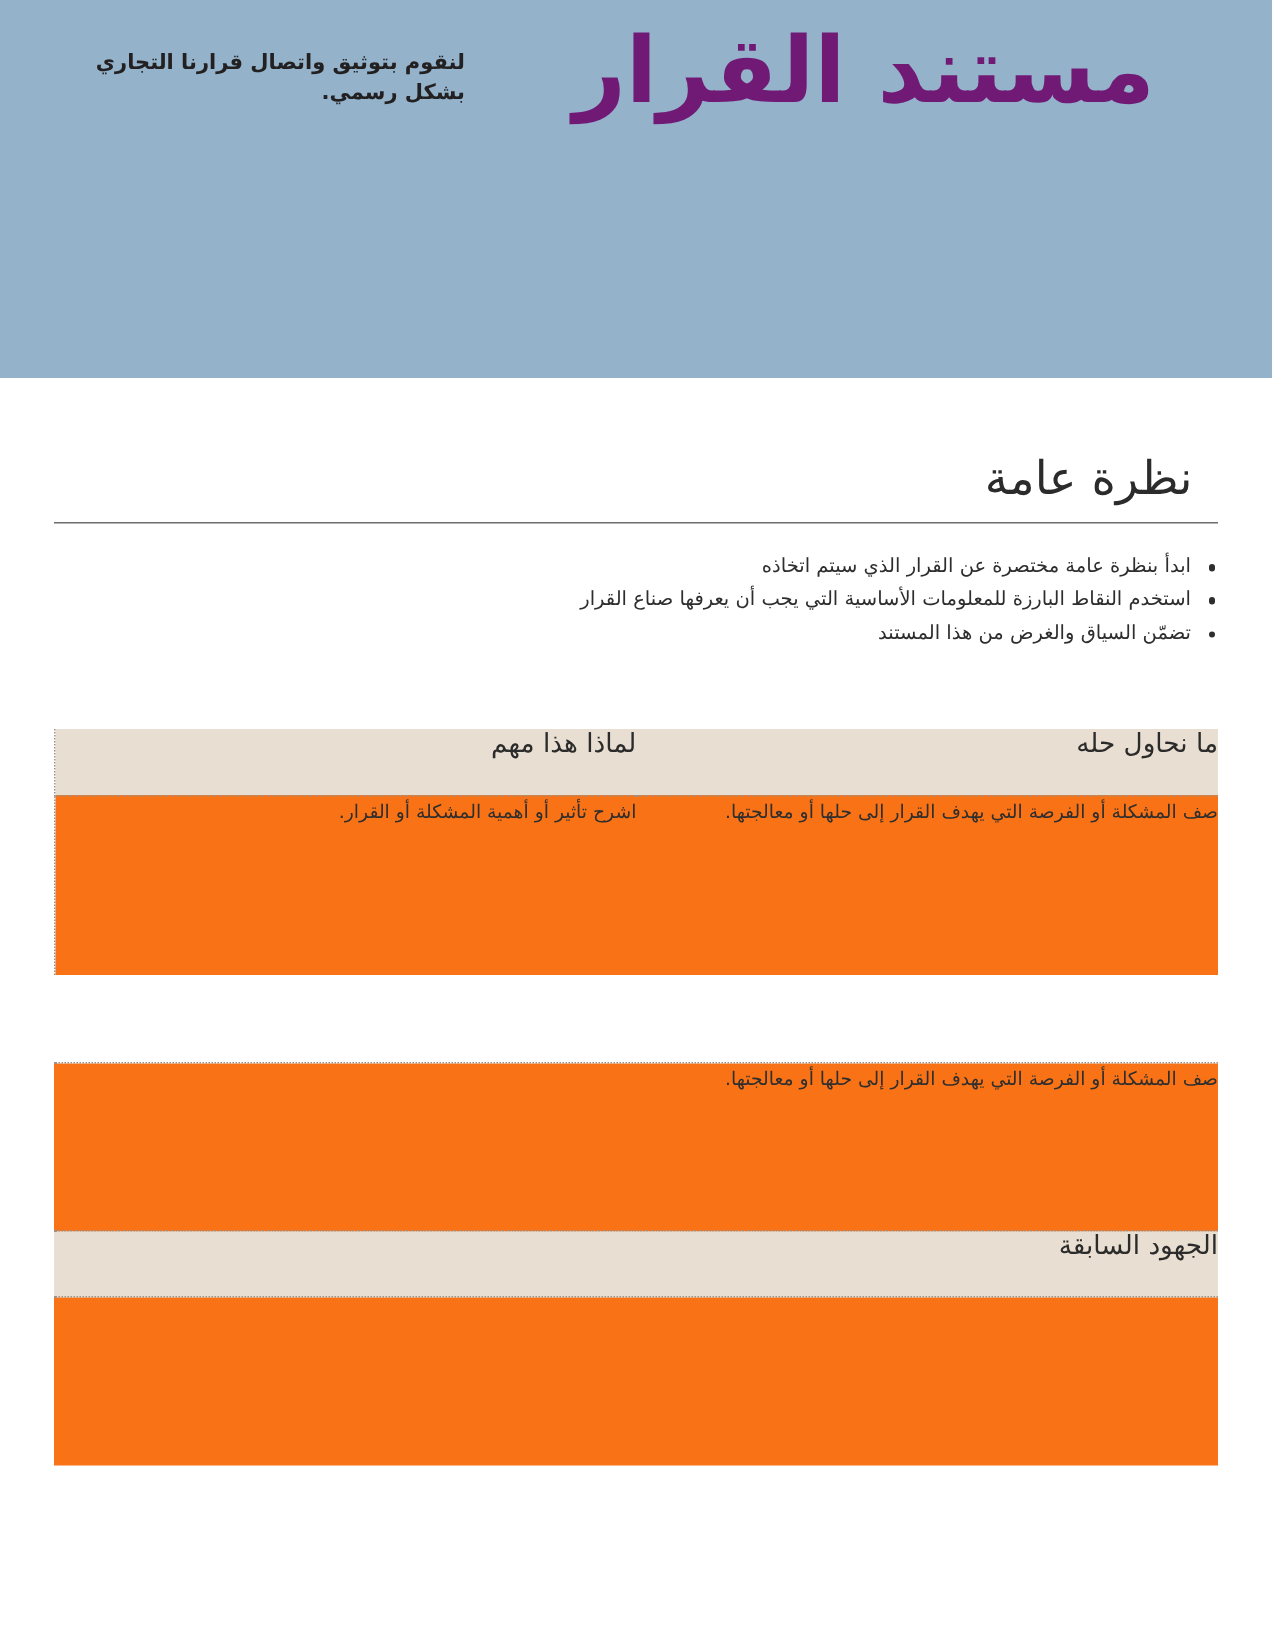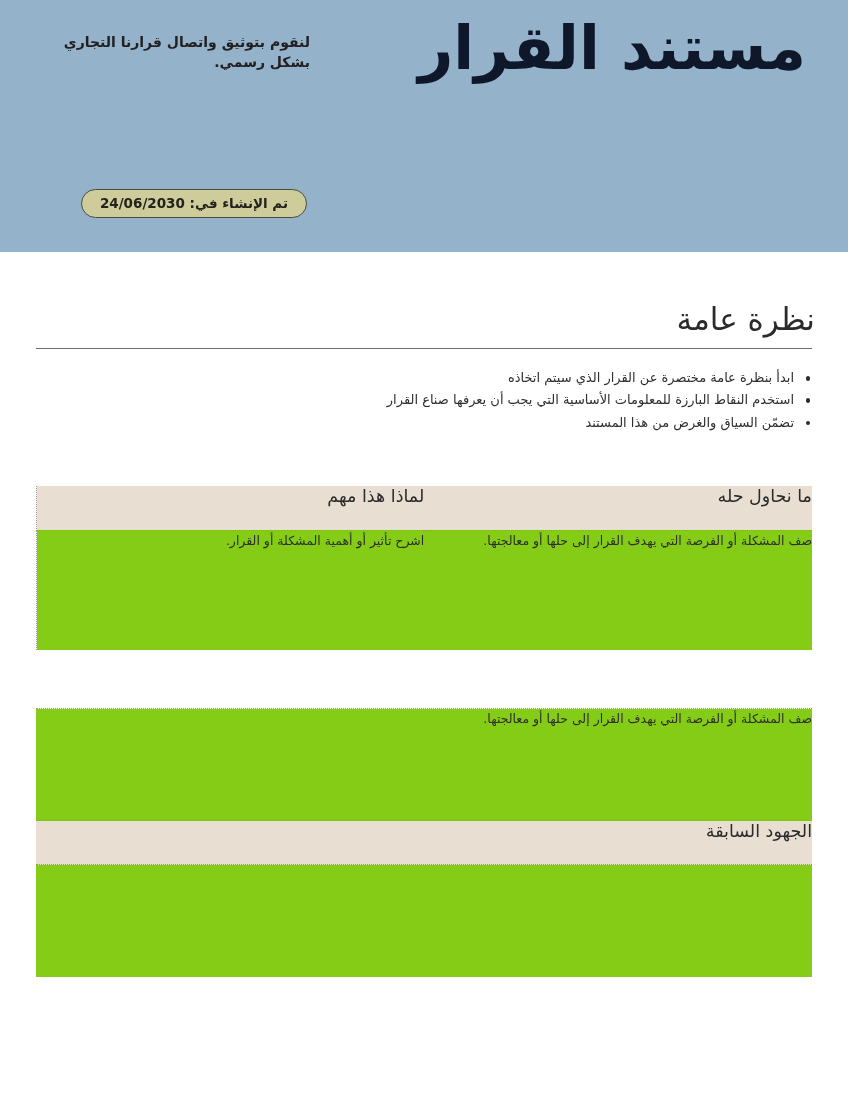--- a/index.html
+++ b/index.html
@@ -24,25 +24,25 @@
     width: 848px;
     height: 252px;
     background: #94b2ca;
     box-sizing: border-box;
   }
   .doc-title {
     position: absolute;
     right: 42px;
     top: 18px;
     width: 460px;
-    text-align: right;
+    text-align: center;
     font-size: 61px;
     line-height: 0.99;
     font-weight: 700;
-    color: #0f172a;
+    color: #701a75;
     letter-spacing: 0px;
     direction: rtl;
   }
   .doc-subtitle {
     position: absolute;
     right: 538px;
     top: 32px;
     width: 250px;
     text-align: right;
     font-size: 14px;
@@ -77,21 +77,21 @@
 
   .section {
     position: relative;
   }
   .section-heading {
     text-align: right;
     font-size: 31px;
     font-weight: 400;
     color: #2b2b2b;
     direction: rtl;
-    padding-right: 33px;
+    padding-right: 53px;
     line-height: 1.1;
   }
 
   
   .overview {
     padding-top: 50px;
   }
   .overview .rule {
     margin: 12px 36px 0 36px;
     border-bottom: 1.3px solid #6d6d6d;
@@ -137,21 +137,21 @@
   .cell-head {
     background: #e8ded1;
     height: 44px;
     font-size: 17.5px;
     color: #2b2b2b;
     text-align: right;
     padding: 18px 20px 0 20px;
     box-sizing: border-box;
   }
   .cell-body {
-    background: #84cc16;
+    background: #f97316;
     font-size: 12.5px;
     line-height: 1.65;
     color: #2e2e2e;
     text-align: right;
     padding: 14px 20px 18px 20px;
     box-sizing: border-box;
   }
   .dotted-top {
     border-top: 1.4px dotted #9b9389;
   }
@@ -166,21 +166,20 @@
   .h-112 { height: 112px; }
 </style>
 </head>
 <body>
 
 <div class="header-band">
   <div class="doc-title">مستند القرار</div>
 
   <div class="doc-subtitle">لنقوم بتوثيق واتصال قرارنا التجاري بشكل رسمي.</div>
 
-  <div class="date-badge">تم الإنشاء في: 24/06/2030</div>
 </div>
 
 <div class="content">
 
   <div class="section overview">
     <div class="section-heading">نظرة عامة</div>
     <div class="rule"></div>
     <ul class="bullet-list">
       <li>ابدأ بنظرة عامة مختصرة عن القرار الذي سيتم اتخاذه</li>
       <li>استخدم النقاط البارزة للمعلومات الأساسية التي يجب أن يعرفها صناع القرار</li>

